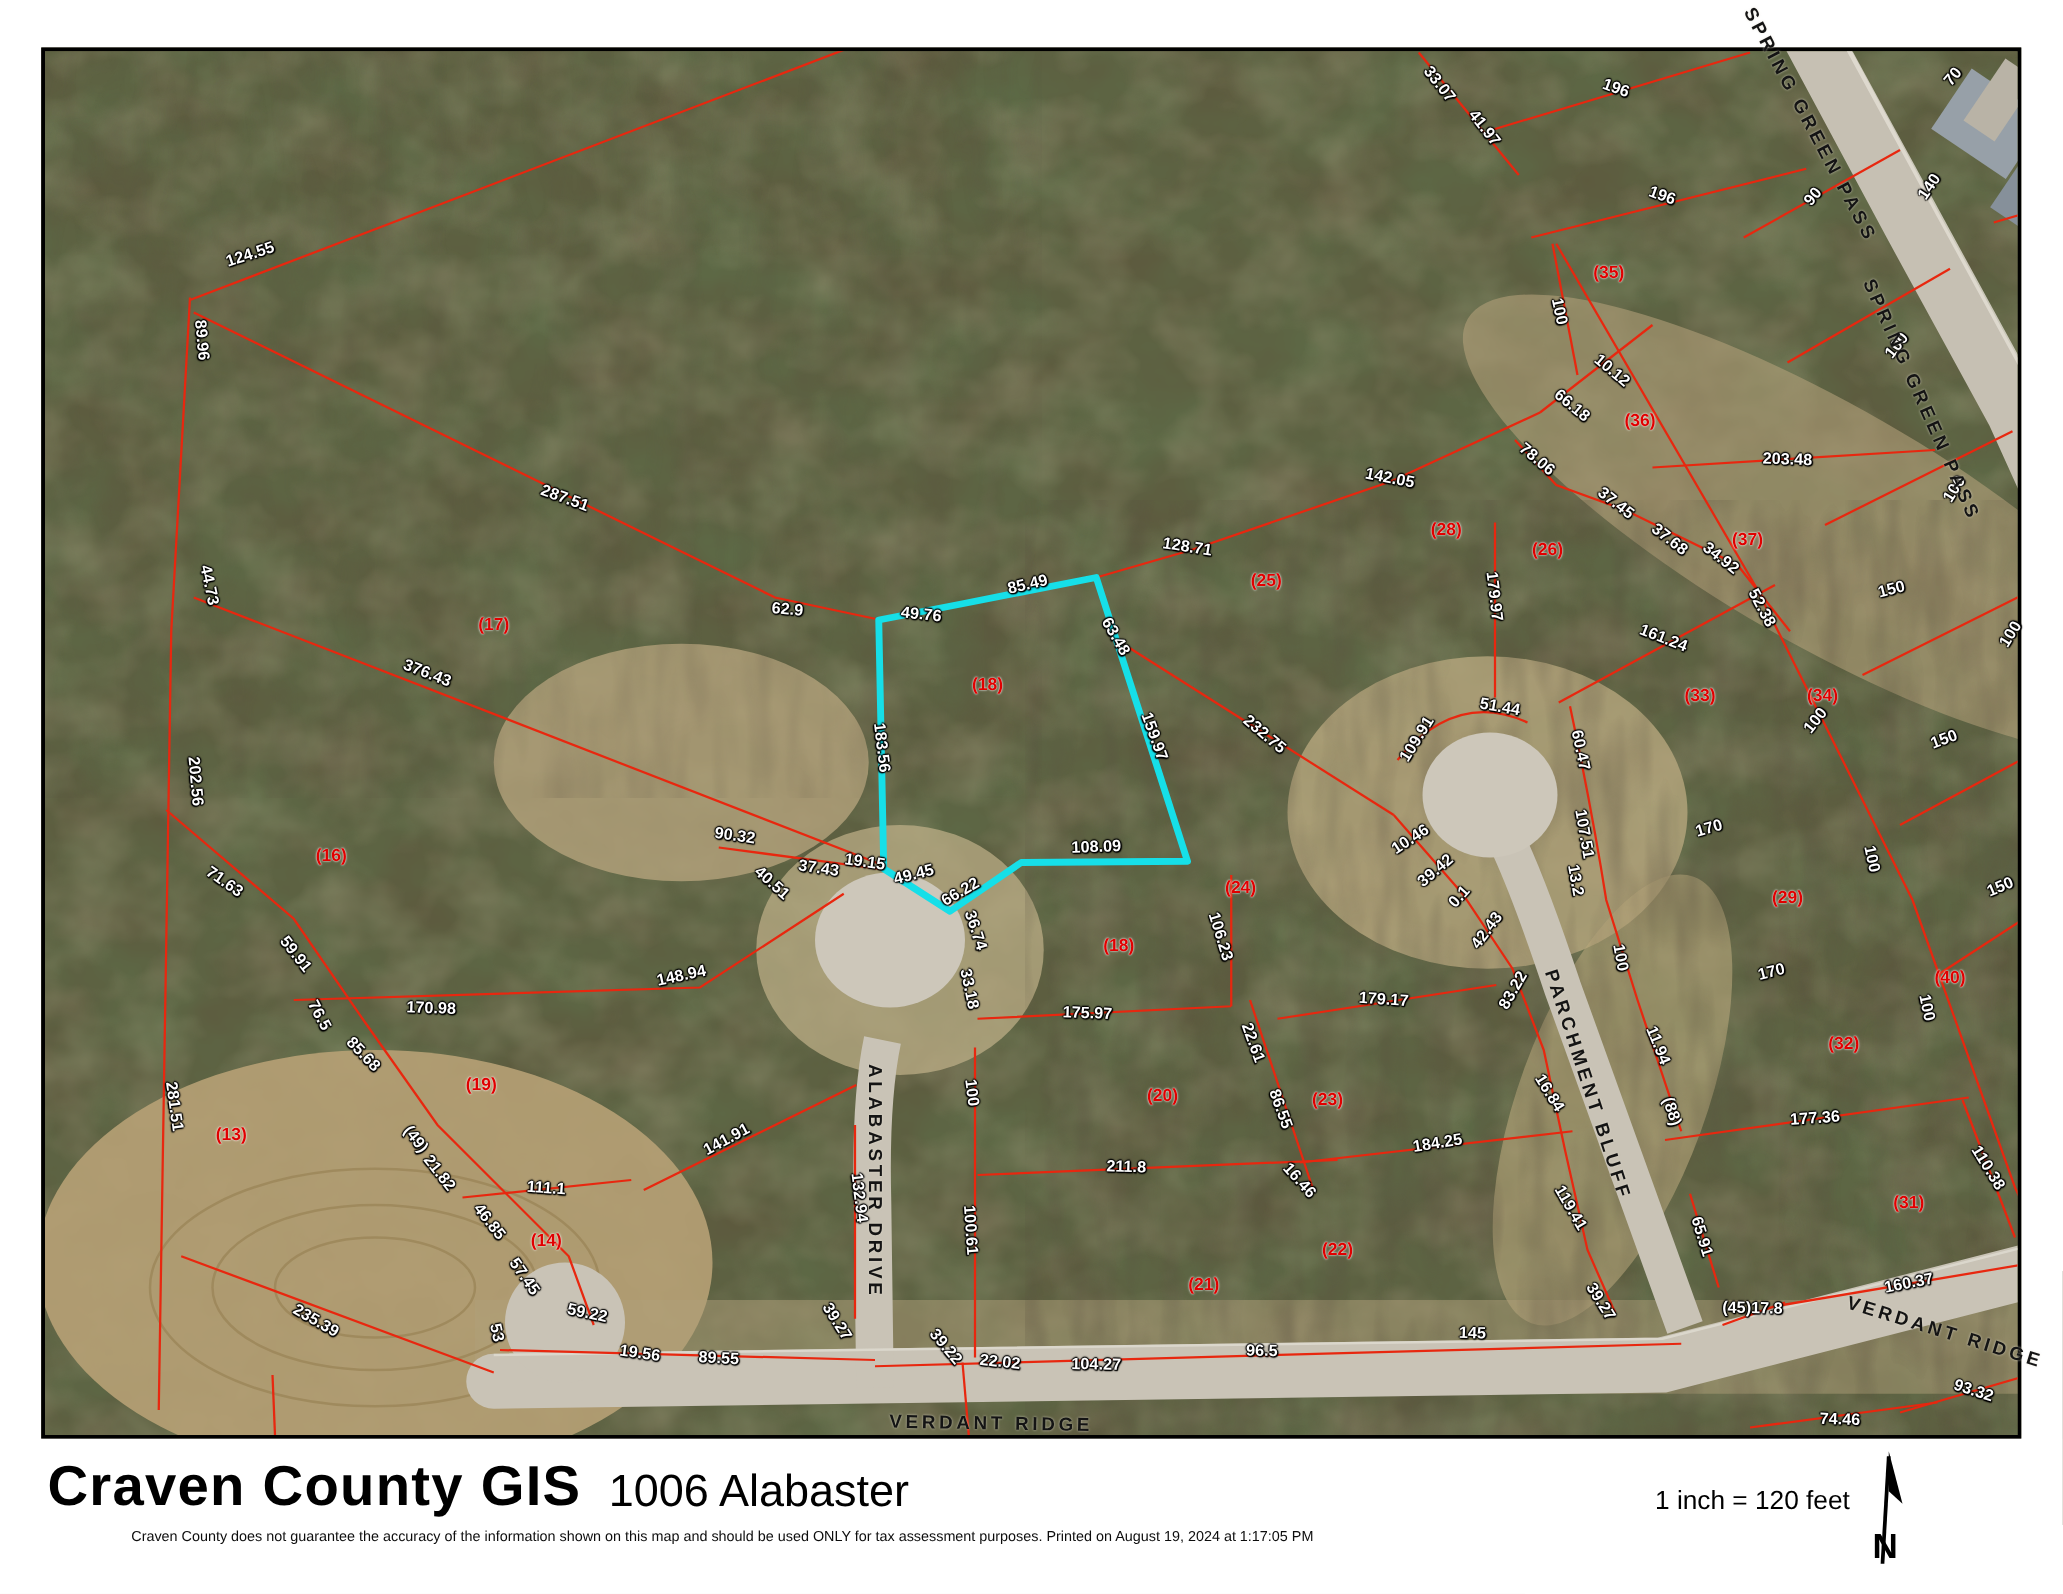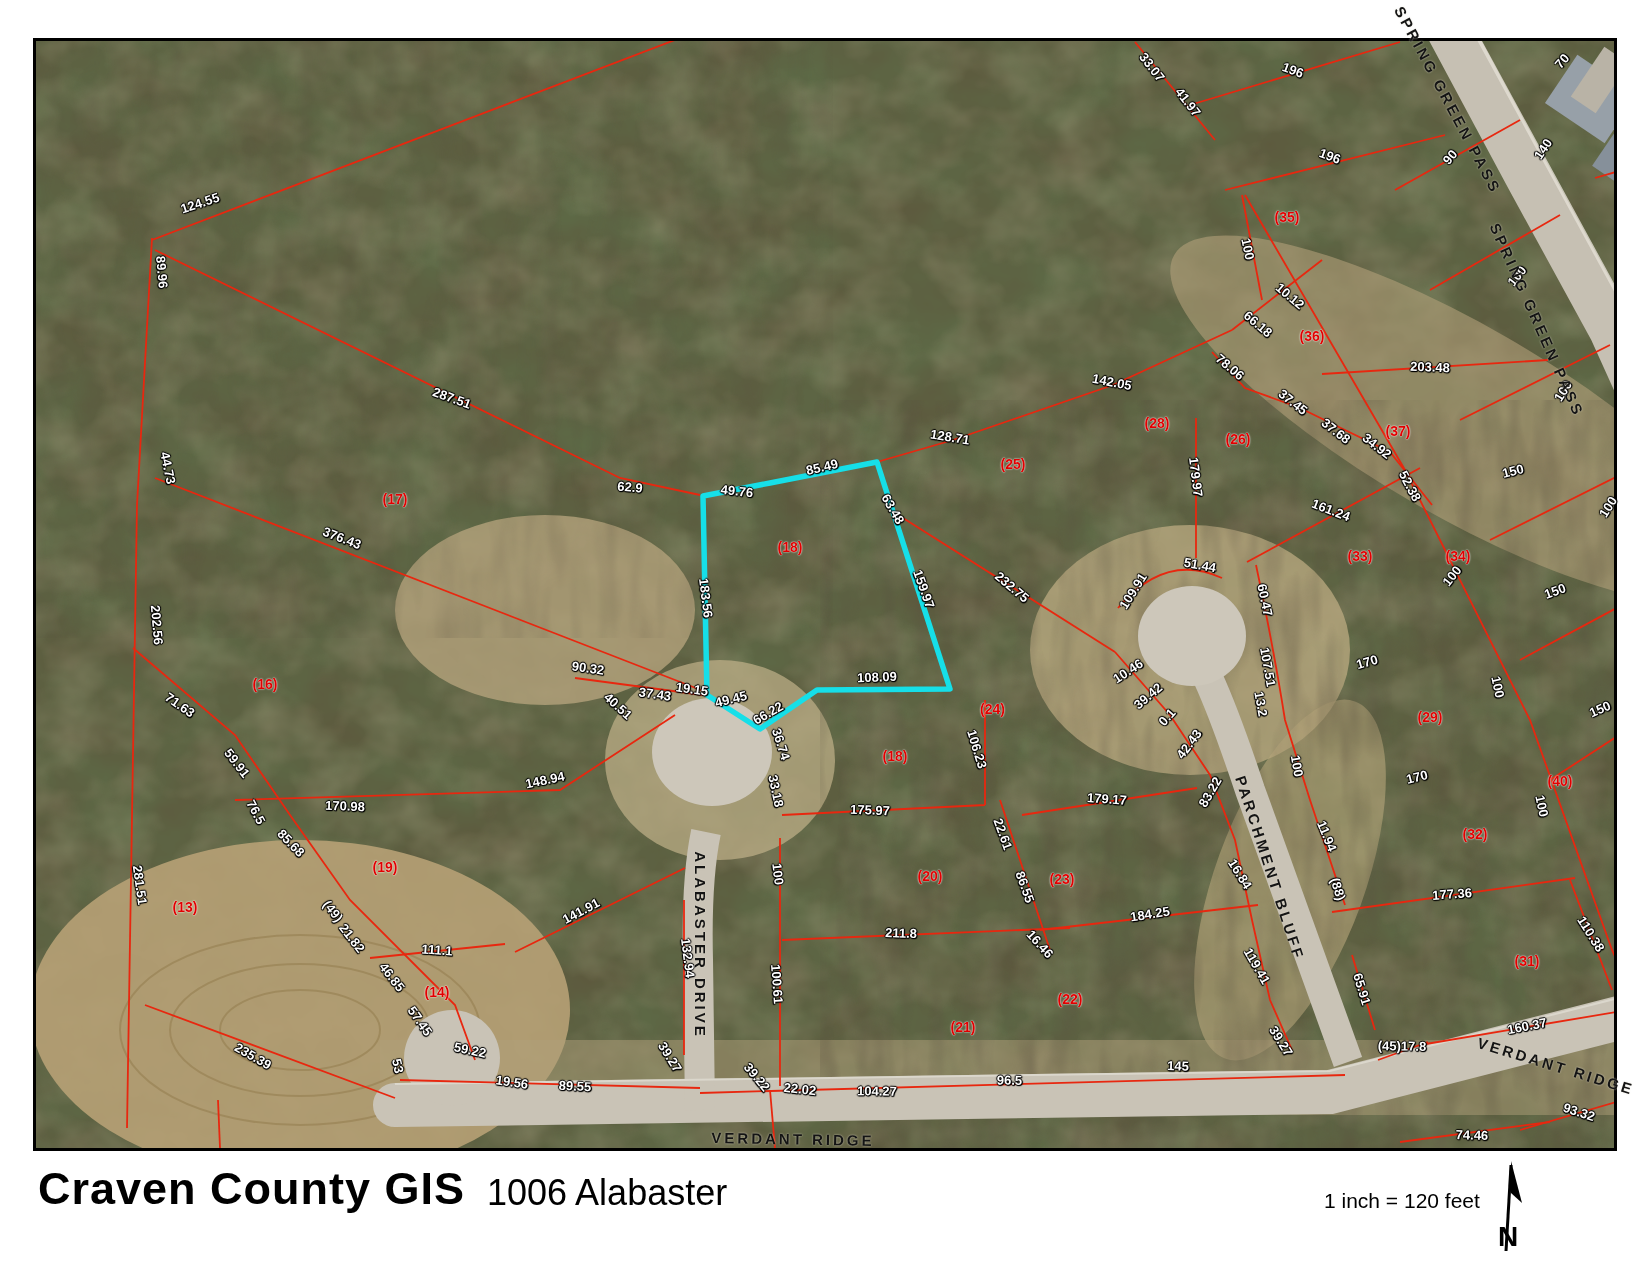--- a/index.html
+++ b/index.html
@@ -292,20 +292,21 @@
       <div class="lbl r" style="left: 1270px; top: 868px; transform: translate(-50%, -50%) rotate(72deg);">PARCHMENT BLUFF</div>
       <div class="lbl r" style="left: 793px; top: 1139px; transform: translate(-50%, -50%) rotate(1deg);">VERDANT RIDGE</div>
       <div class="lbl r" style="left: 1556px; top: 1066px; transform: translate(-50%, -50%) rotate(17deg);">VERDANT RIDGE</div>
       <div class="lbl r" style="left: 1448px; top: 100px; transform: translate(-50%, -50%) rotate(62deg);">SPRING GREEN PASS</div>
       <div class="lbl r" style="left: 1537px; top: 320px; transform: translate(-50%, -50%) rotate(66deg);">SPRING GREEN PASS</div>
     </div>
 
   <div id="footer">
     <div id="gis-title">Craven County GIS</div>
     <div id="gis-subtitle">1006 Alabaster</div>
+    <div id="disclaimer">Craven County does not guarantee the accuracy of the information shown on this map and should be used ONLY for tax assessment purposes.   Printed on August 19, 2024 at 1:17:05 PM</div>
     <div id="scale-text">1 inch = 120 feet</div>
     <svg id="north" viewBox="0 0 60 120" xmlns="http://www.w3.org/2000/svg">
       <line x1="26" y1="100" x2="31" y2="14" stroke="#000" stroke-width="3"></line>
       <polygon points="31,10 42,52 31,42" fill="#000"></polygon>
       <text id="north-n" x="18" y="95" font-size="28" font-weight="bold" fill="#000" font-family="Liberation Sans, sans-serif">N</text>
     </svg>
   </div>
 
 </div>
 

